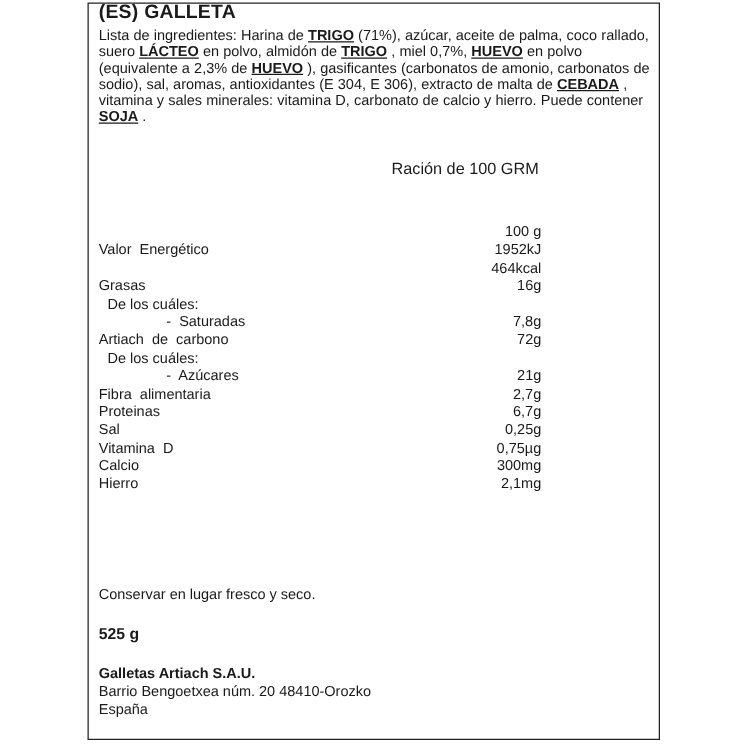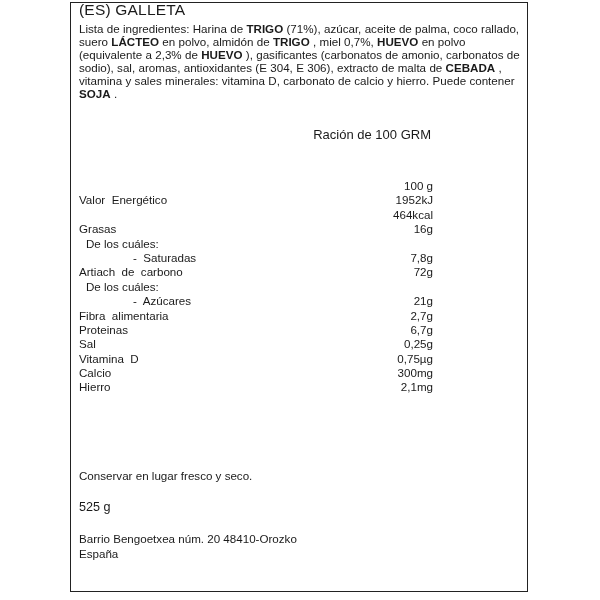--- a/index.html
+++ b/index.html
@@ -29,35 +29,35 @@
     left: 8px;
     top: 0px;
     width: 442px;
     height: 590px;
   }
   #product-title {
     position: absolute;
     left: 0px;
     top: -2px;
     font-size: 15.5px;
-    font-weight: normal;
+    font-weight: bold;
     letter-spacing: 0.2px;
     white-space: nowrap;
   }
   #ingredients-paragraph {
     position: absolute;
     left: 0px;
     top: 19px;
     width: 442px;
     font-size: 11.6px;
     line-height: 13.1px;
     text-align: left;
     word-spacing: 0.1px;
   }
-  #ingredients-paragraph b { font-weight: bold; }
+  #ingredients-paragraph b { font-weight: bold; text-decoration: underline; }
 
   #serving-header {
     position: absolute;
     left: 0px;
     top: 124px;
     width: 352px;
     text-align: right;
     font-size: 13px;
   }
 
@@ -94,21 +94,21 @@
     position: absolute;
     left: 0px;
     top: 466px;
     font-size: 11.6px;
   }
   #net-weight {
     position: absolute;
     left: 0px;
     top: 497px;
     font-size: 12.6px;
-    font-weight: normal;
+    font-weight: bold;
     text-align: right;
   }
   #manufacturer-block {
     position: absolute;
     left: 0px;
     top: 529px;
     font-size: 11.6px;
     line-height: 14.6px;
   }
   #manufacturer-name { font-weight: bold; }
@@ -186,18 +186,19 @@
           <span class="nlabel">Hierro</span>
           <span class="nvalue">2,1mg</span>
         </div>
       </div>
 
     <div id="storage-note">Conservar en lugar fresco y seco.</div>
 
     <div id="net-weight">525 g</div>
 
     <div id="manufacturer-block">
+      <div id="manufacturer-name">Galletas Artiach S.A.U.</div>
       <div>Barrio Bengoetxea núm. 20 48410-Orozko</div>
       <div>España</div>
     </div>
 
   </div>
 </div>
 
 </body></html>

